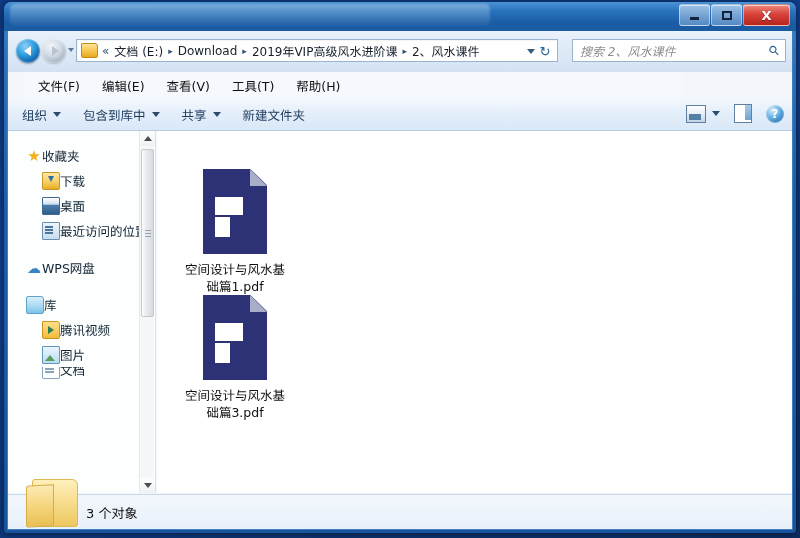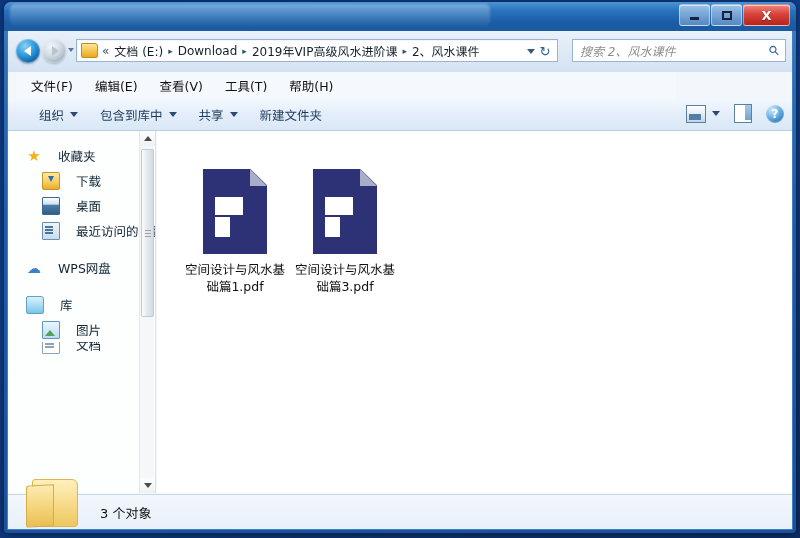--- a/index.html
+++ b/index.html
@@ -236,21 +236,21 @@
     width: 22px;
     text-align: center;
     font-size: 13px;
     color: #2d5f94;
     transform: rotate(-45deg);
   }
 
   
   #menubar {
     position: absolute;
-    left: 8px; top: 41px;
+    left: 15px; top: 41px;
     width: 660px; height: 26px;
     background: #f5f8fc;
     display: flex;
     align-items: center;
     padding-left: 12px;
     box-sizing: border-box;
   }
   .menuitem {
     font-size: 12.5px;
     color: #111;
@@ -261,21 +261,21 @@
 
   
   #cmdbar {
     position: absolute;
     left: 0; top: 67px;
     width: 784px; height: 33px;
     background: linear-gradient(180deg, #f3f8fd 0%, #e4eefa 50%, #d9e8f7 100%);
     border-bottom: 1px solid #b6cde2;
     display: flex;
     align-items: center;
-    padding-left: 31px;
+    padding-left: 14px;
     box-sizing: border-box;
   }
   .cmditem {
     display: flex;
     align-items: center;
     font-size: 12.5px;
     color: #1b3a5c;
     margin-right: 22px;
     white-space: nowrap;
   }
@@ -349,21 +349,21 @@
   .nav-row {
     display: flex;
     align-items: center;
     height: 25px;
     padding-left: 18px;
     font-size: 12.5px;
     color: #0f2434;
     white-space: nowrap;
   }
   .nav-row.child { padding-left: 34px; }
-  .nav-row .label { margin-left: 16px; }
+  .nav-row .label { margin-left: 0; }
   .nav-ico { width: 16px; height: 16px; flex: none; position: relative; }
 
   .ico-star {
     color: #f2b01e;
     font-size: 15px;
     line-height: 16px;
     text-align: center;
   }
   .ico-download {
     background: linear-gradient(180deg, #ffe9a8 0%, #f5cc5e 60%, #e7ad25 100%);
@@ -514,20 +514,21 @@
   #filepane {
     position: absolute;
     left: 149px; top: 100px;
     width: 635px; height: 362px;
     background: #ffffff;
     overflow: hidden;
   }
   #filegrid {
     display: flex;
     padding: 38px 4px 0 28px;
+    flex-direction: column;
   }
   .fileitem {
     width: 100px;
     margin-right: 10px;
     text-align: center;
   }
   .pdficon {
     width: 64px;
     height: 85px;
     margin: 0 auto;
@@ -595,21 +596,20 @@
     background: linear-gradient(180deg, #fdeab3 0%, #f4d479 55%, #e9bf55 100%);
     border: 1px solid #d4ad47;
     border-radius: 3px 0 0 3px;
     transform: skewY(-3deg);
   }
   #status-text {
     position: absolute;
     left: 78px; top: 8px;
     font-size: 13px;
     color: #111;
-    margin-left: 14px;
   }
 </style>
 </head>
 <body>
 
 <div id="desktop">
 
   <div id="window">
 
     <div id="titlebar">
@@ -723,20 +723,24 @@
             <span class="label">WPS网盘</span>
           </div>
         </div>
 
         <div class="nav-group">
           <div class="nav-row">
             <span class="nav-ico ico-lib"></span>
             <span class="label">库</span>
           </div>
           <div class="nav-row child">
+            <span class="nav-ico ico-tx"></span>
+            <span class="label">腾讯视频</span>
+          </div>
+          <div class="nav-row child">
             <span class="nav-ico ico-pic"></span>
             <span class="label">图片</span>
           </div>
           <div class="nav-row child clipped">
             <span class="nav-ico ico-doc"></span>
             <span class="label">文档</span>
           </div>
         </div>
 
         <div id="navscroll">

